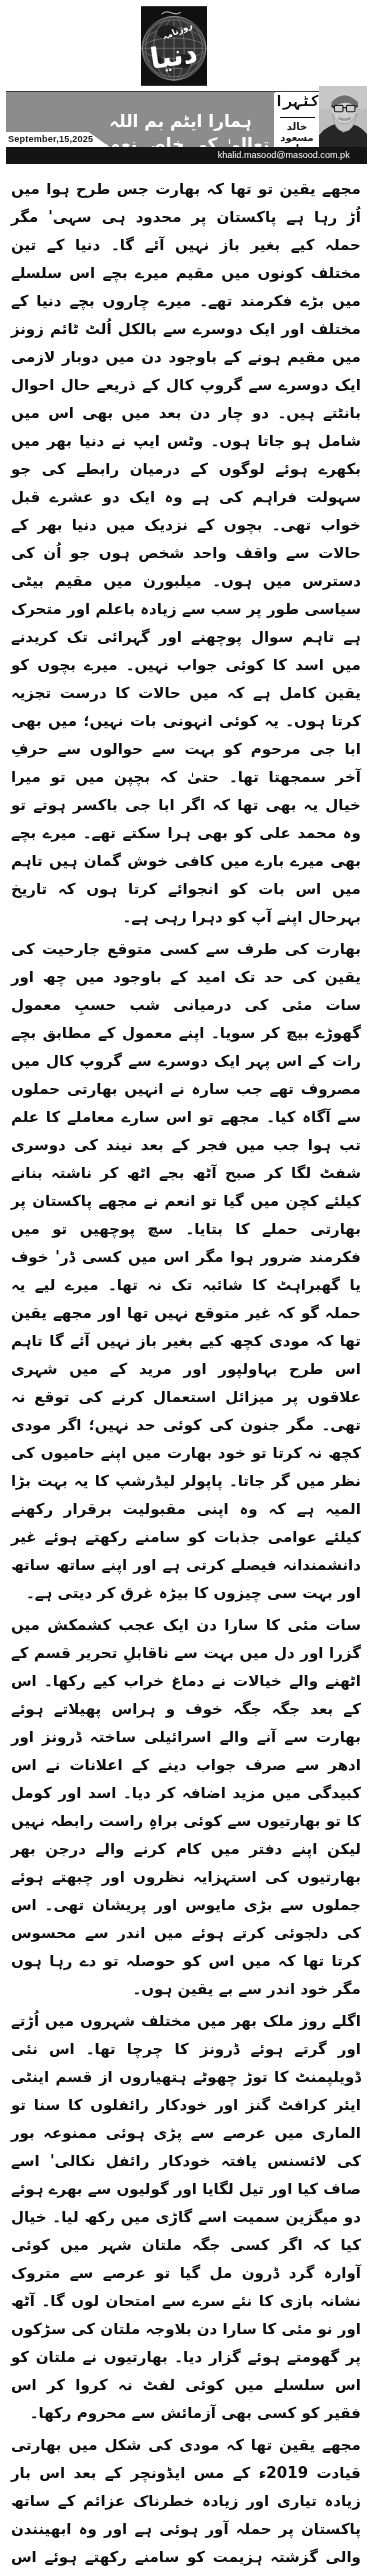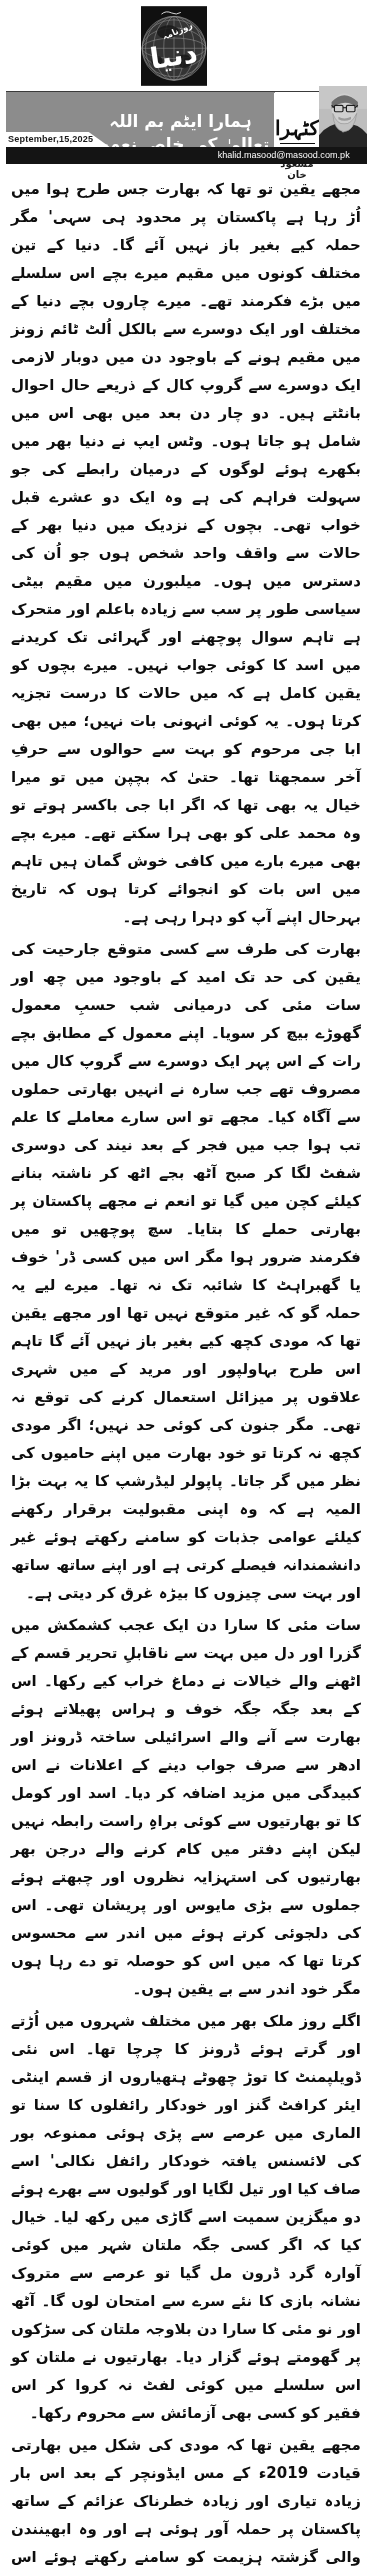--- a/index.html
+++ b/index.html
@@ -51,23 +51,23 @@
   .date-text {
     position:absolute; left:8px; top:134px;
     font-size:9.1px; font-weight:bold; color:#1a1a1a;
     letter-spacing:0.2px;
   }
   .column-panel {
     position:absolute; left:274px; top:93px; width:46px; height:54px;
     background:#ffffff; text-align:center;
   }
   .column-name {
-    margin-top:26px;
-    direction:rtl; font-family:Liberation Sans, sans-serif;
-    font-size:20px; font-weight:bold; color:#0d0d0d; line-height:19.4px;
+    margin-top:0;
+    direction:rtl; font-family:Liberation Mono, monospace;
+    font-size:15px; font-weight:bold; color:#0d0d0d; line-height:19.4px;
   }
   .column-rule {
     width:35px; height:1.1px; background:#0d0d0d; margin:4.6px auto 2.9px auto;
   }
   .author-name {
     direction:rtl; font-family:"DejaVu Sans", sans-serif;
     font-size:10px; font-weight:bold; color:#1a1a1a;
   }
   .photo-box {
     position:absolute; left:319px; top:86px; width:48px; height:64px;

